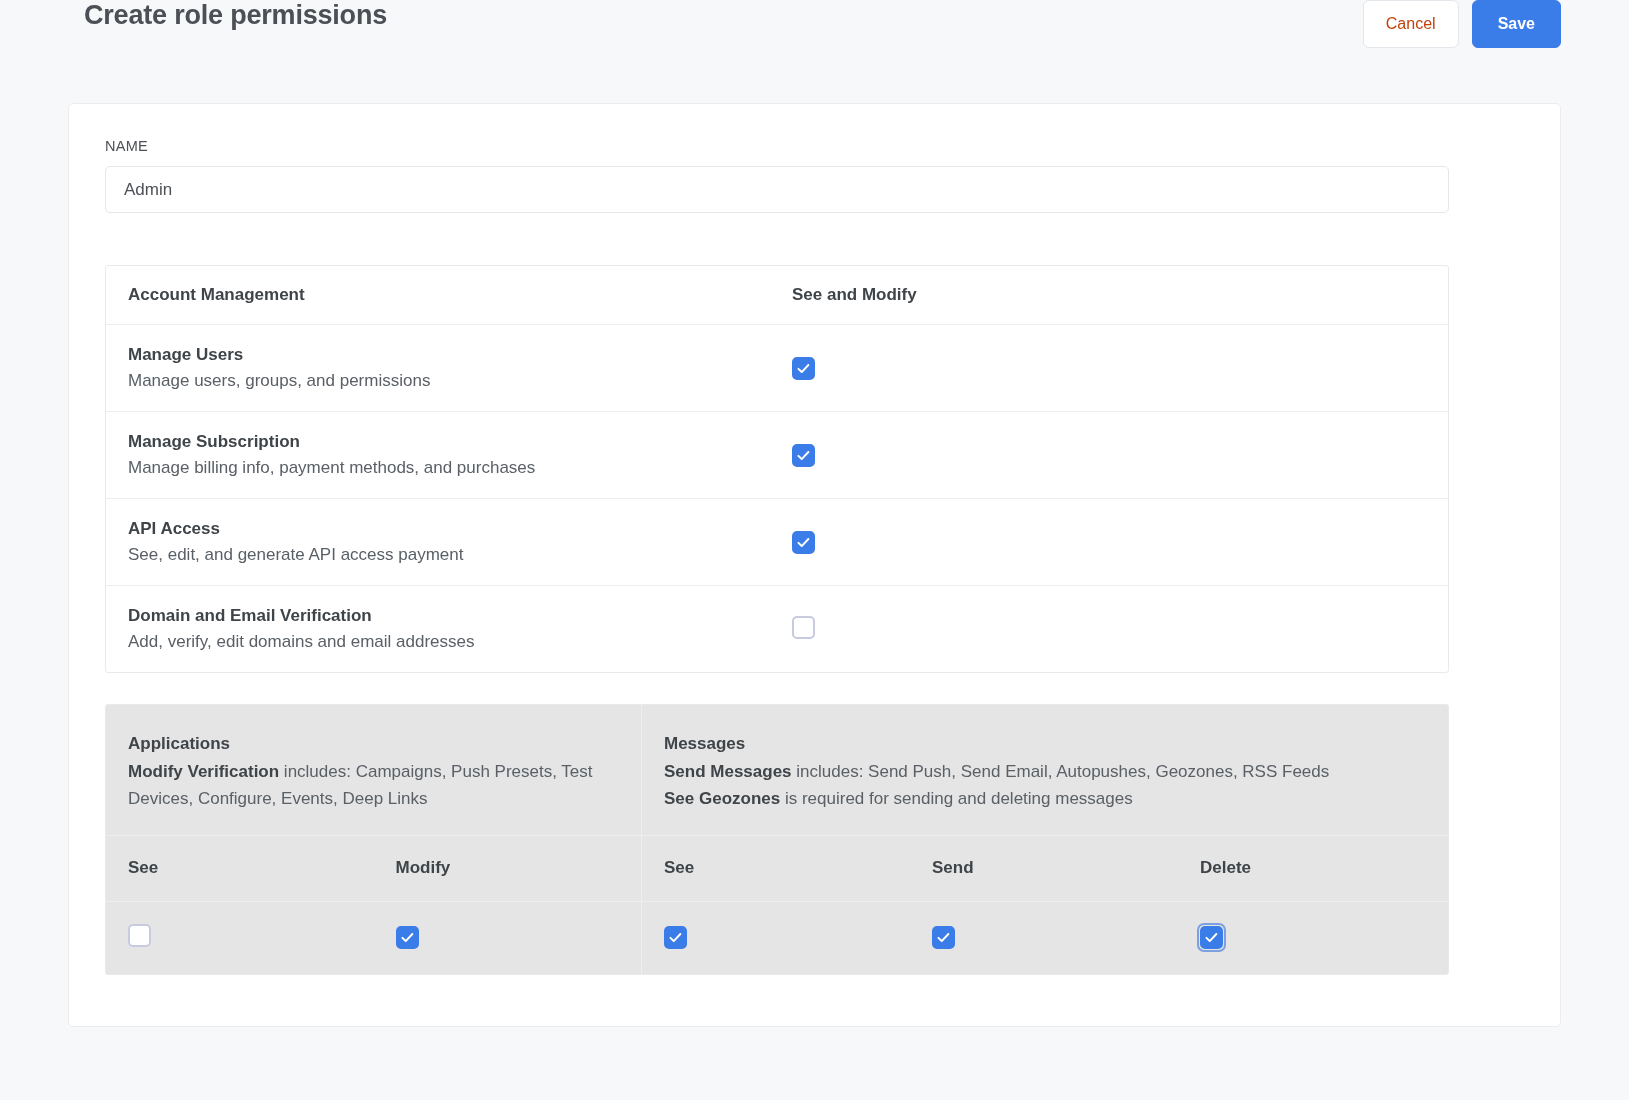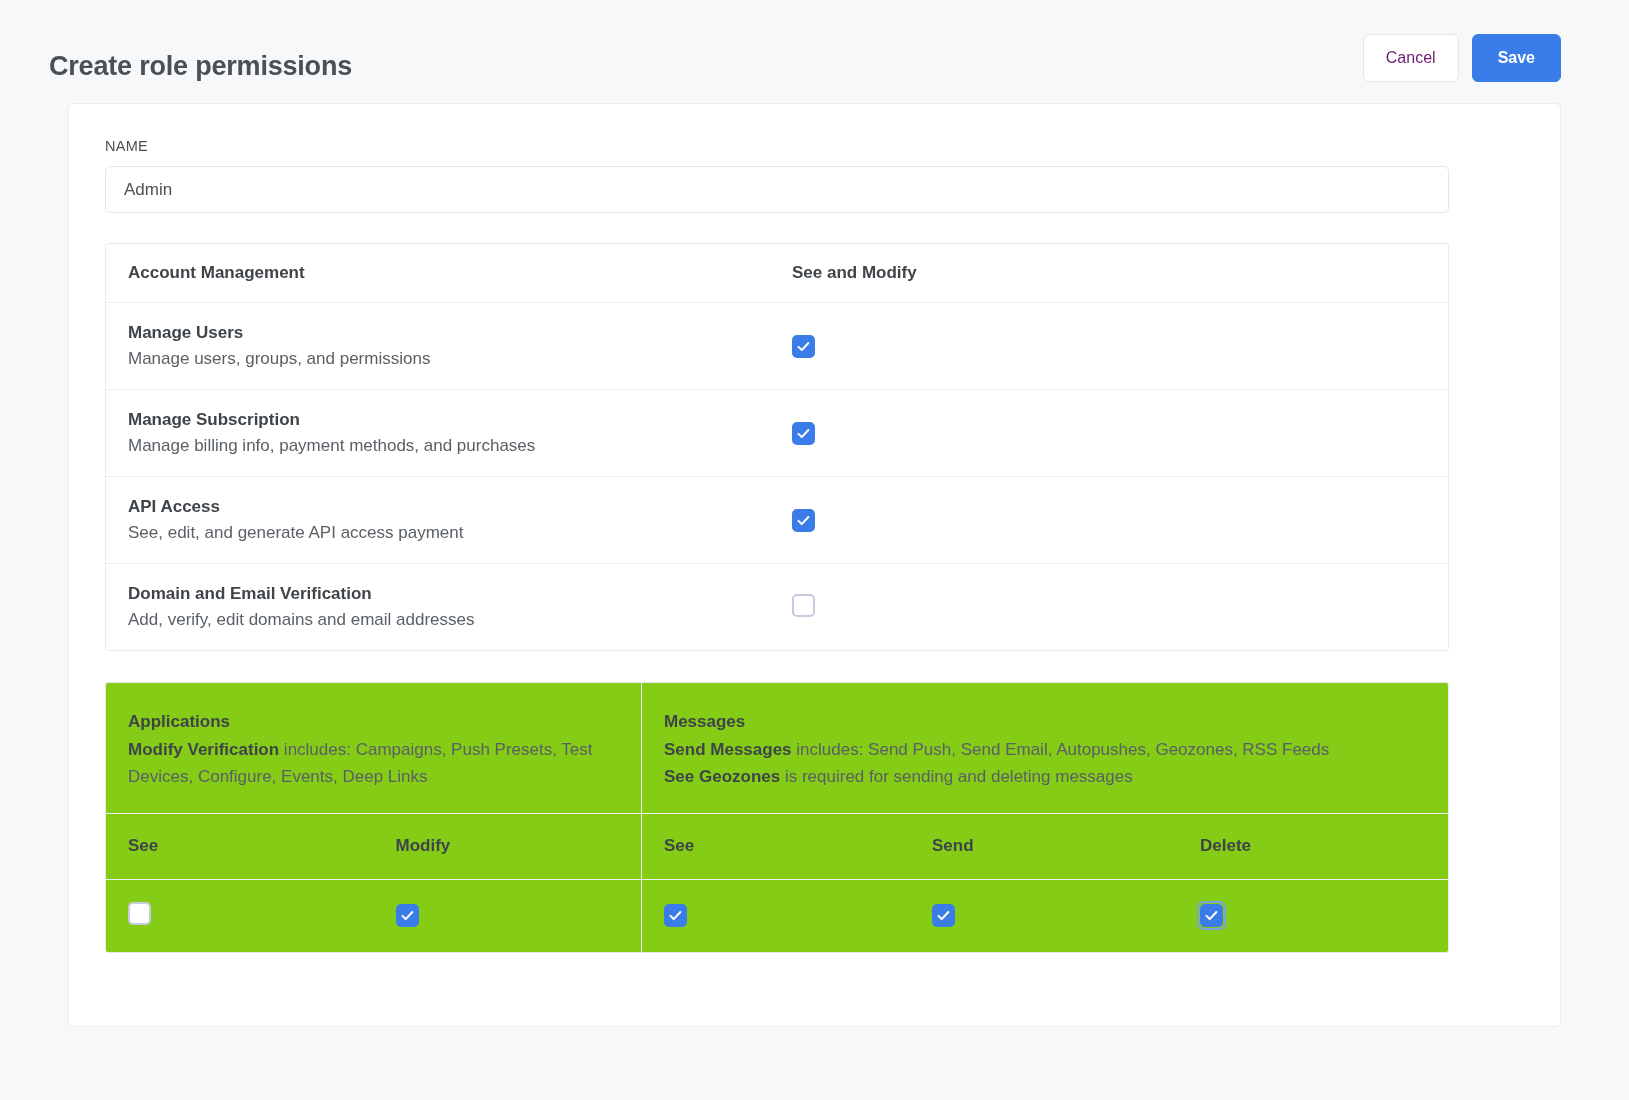--- a/index.html
+++ b/index.html
@@ -10,23 +10,23 @@
     background: #f7f8fa;
     font-family: "Liberation Sans", sans-serif;
     -webkit-font-smoothing: antialiased;
   }
 
   
   .topbar {
     position: relative;
     height: 82px;
     display: flex;
-    align-items: flex-end;
+    align-items: flex-start;
     justify-content: space-between;
-    padding: 0 68px 0 49px;
+    padding: 0 68px 0 84px;
   }
   .page-title {
     font-size: 27px;
     font-weight: bold;
     color: #4b5056;
     letter-spacing: -0.2px;
     white-space: nowrap;
   }
   .actions { display: flex; align-items: center; gap: 13px; }
 
@@ -36,21 +36,21 @@
     border-radius: 6px;
     cursor: pointer;
     line-height: 1;
     white-space: nowrap;
   }
   .btn-cancel {
     height: 48px;
     padding: 0 22px;
     background: #ffffff;
     border: 1px solid #e3e6ea;
-    color: #701a75;
+    color: #c2410c;
     font-weight: normal;
   }
   .btn-save {
     height: 48px;
     padding: 0 25px;
     background: #3b7de8;
     border: 1px solid #3b7de8;
     color: #ffffff;
     font-weight: bold;
   }
@@ -83,21 +83,21 @@
     font-size: 17px;
     color: #4d5156;
     outline: none;
   }
 
   
   .tbl {
     width: 1344px;
     border: 1px solid #e9eaee;
     border-radius: 3px;
-    margin-top: 30px;
+    margin-top: 52px;
     background: #fff;
   }
   .trow { display: flex; }
   .trow + .trow { border-top: 1px solid #eceef1; }
 
   .th {
     font-size: 17px;
     font-weight: bold;
     color: #3f4449;
     white-space: nowrap;
@@ -148,21 +148,21 @@
     border: 2px solid #7b9fe0;
     border-radius: 7px;
   }
 
   
   .split-tbl {
     width: 1344px;
     border: 1px solid #e9eaee;
     border-radius: 3px;
     margin-top: 31px;
-    background: #84cc16;
+    background: #e5e5e5;
   }
   .split-row { display: flex; }
   .split-row + .split-row { border-top: 1px solid #eceef1; }
   .pane-left  { width: 536px; border-right: 1px solid #eceef1; }
   .pane-right { flex: 1; }
 
   .info-pane { padding: 25px 22px 22px 22px; }
   .info-title {
     font-size: 17px;
     font-weight: bold;

